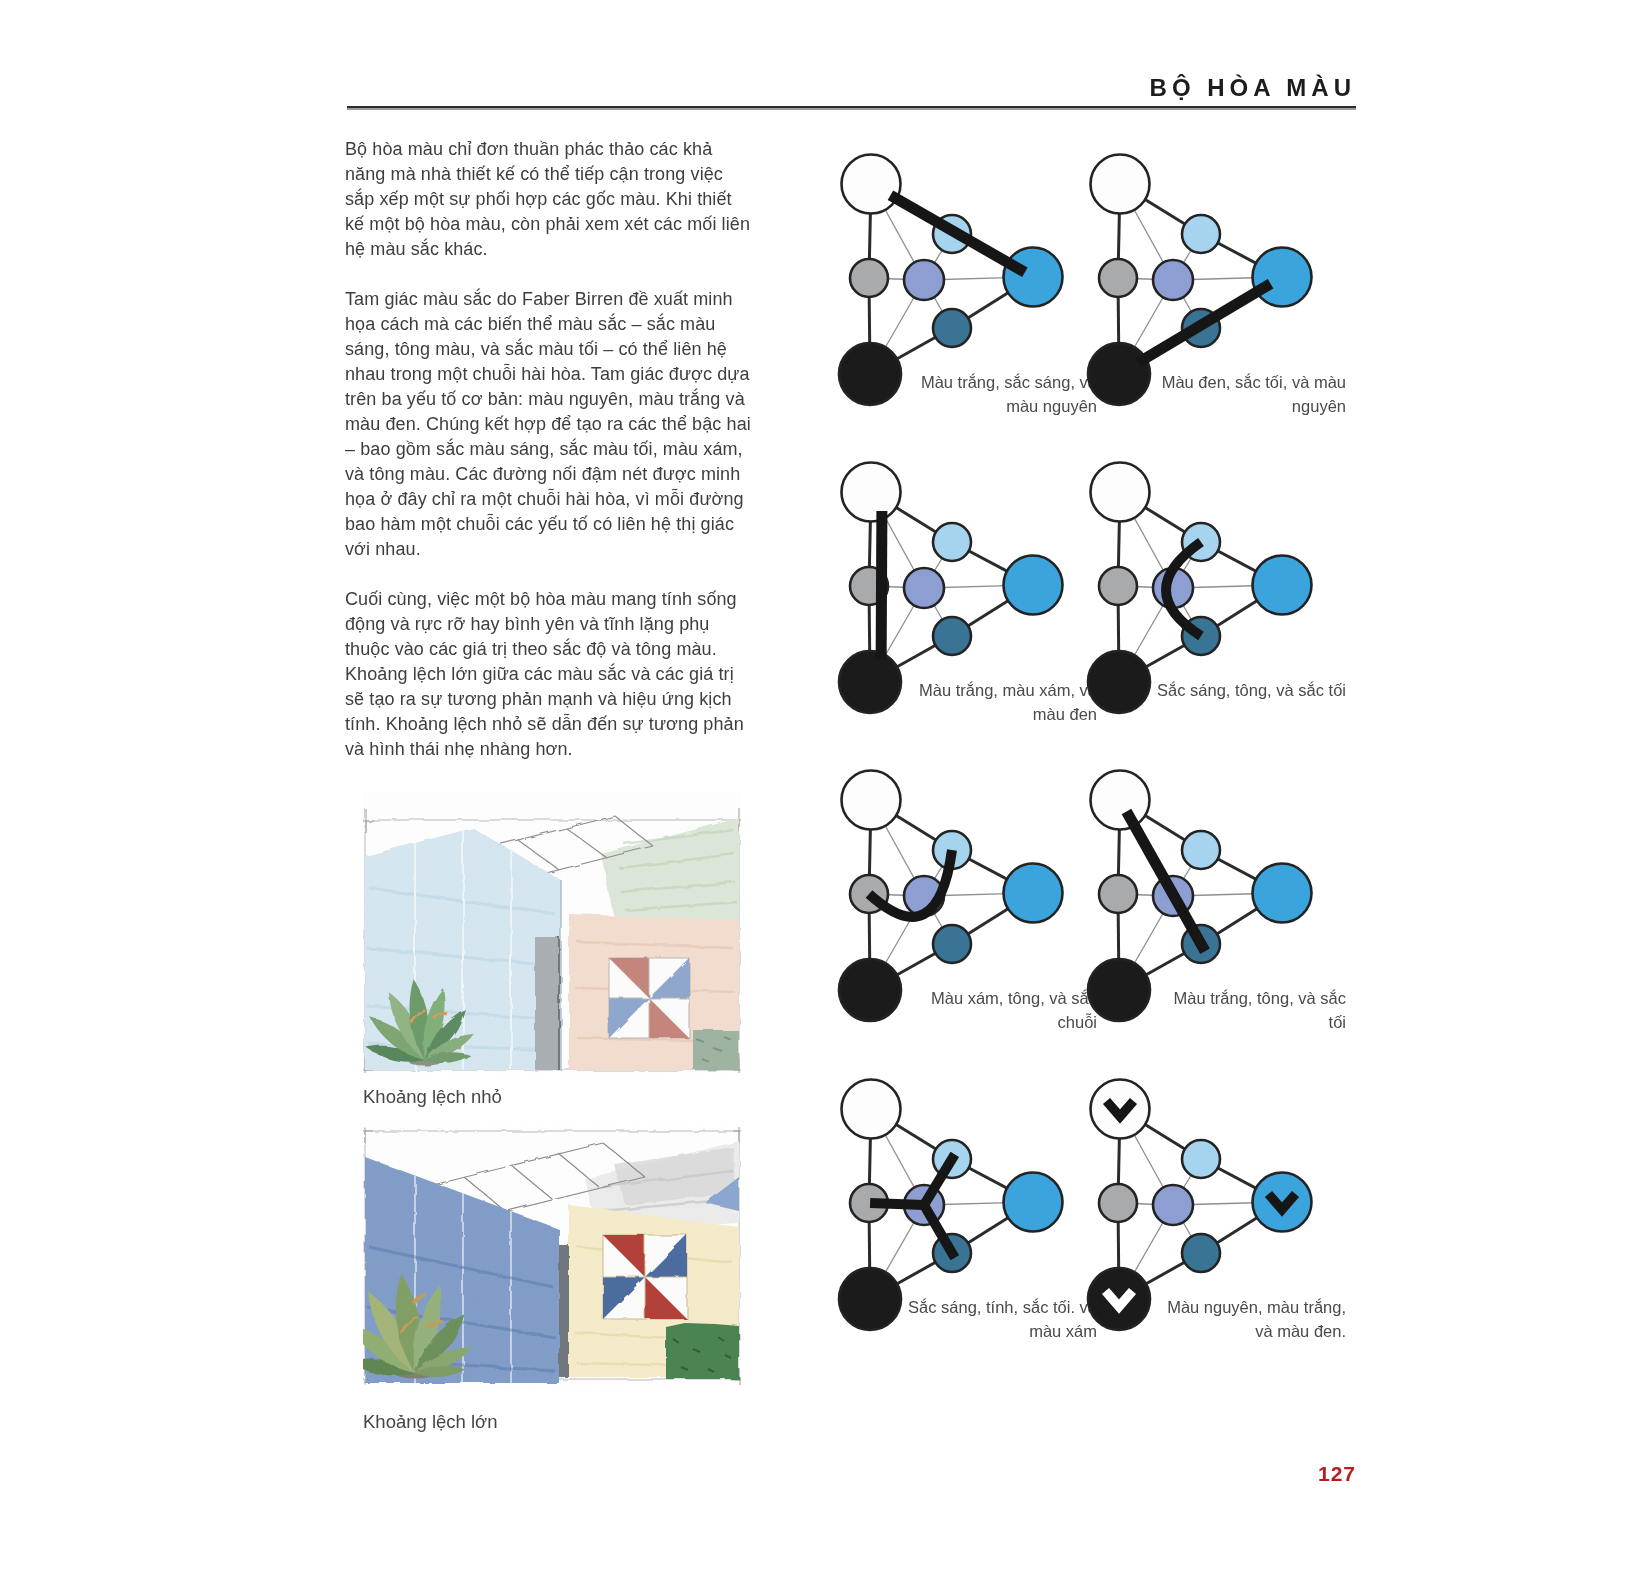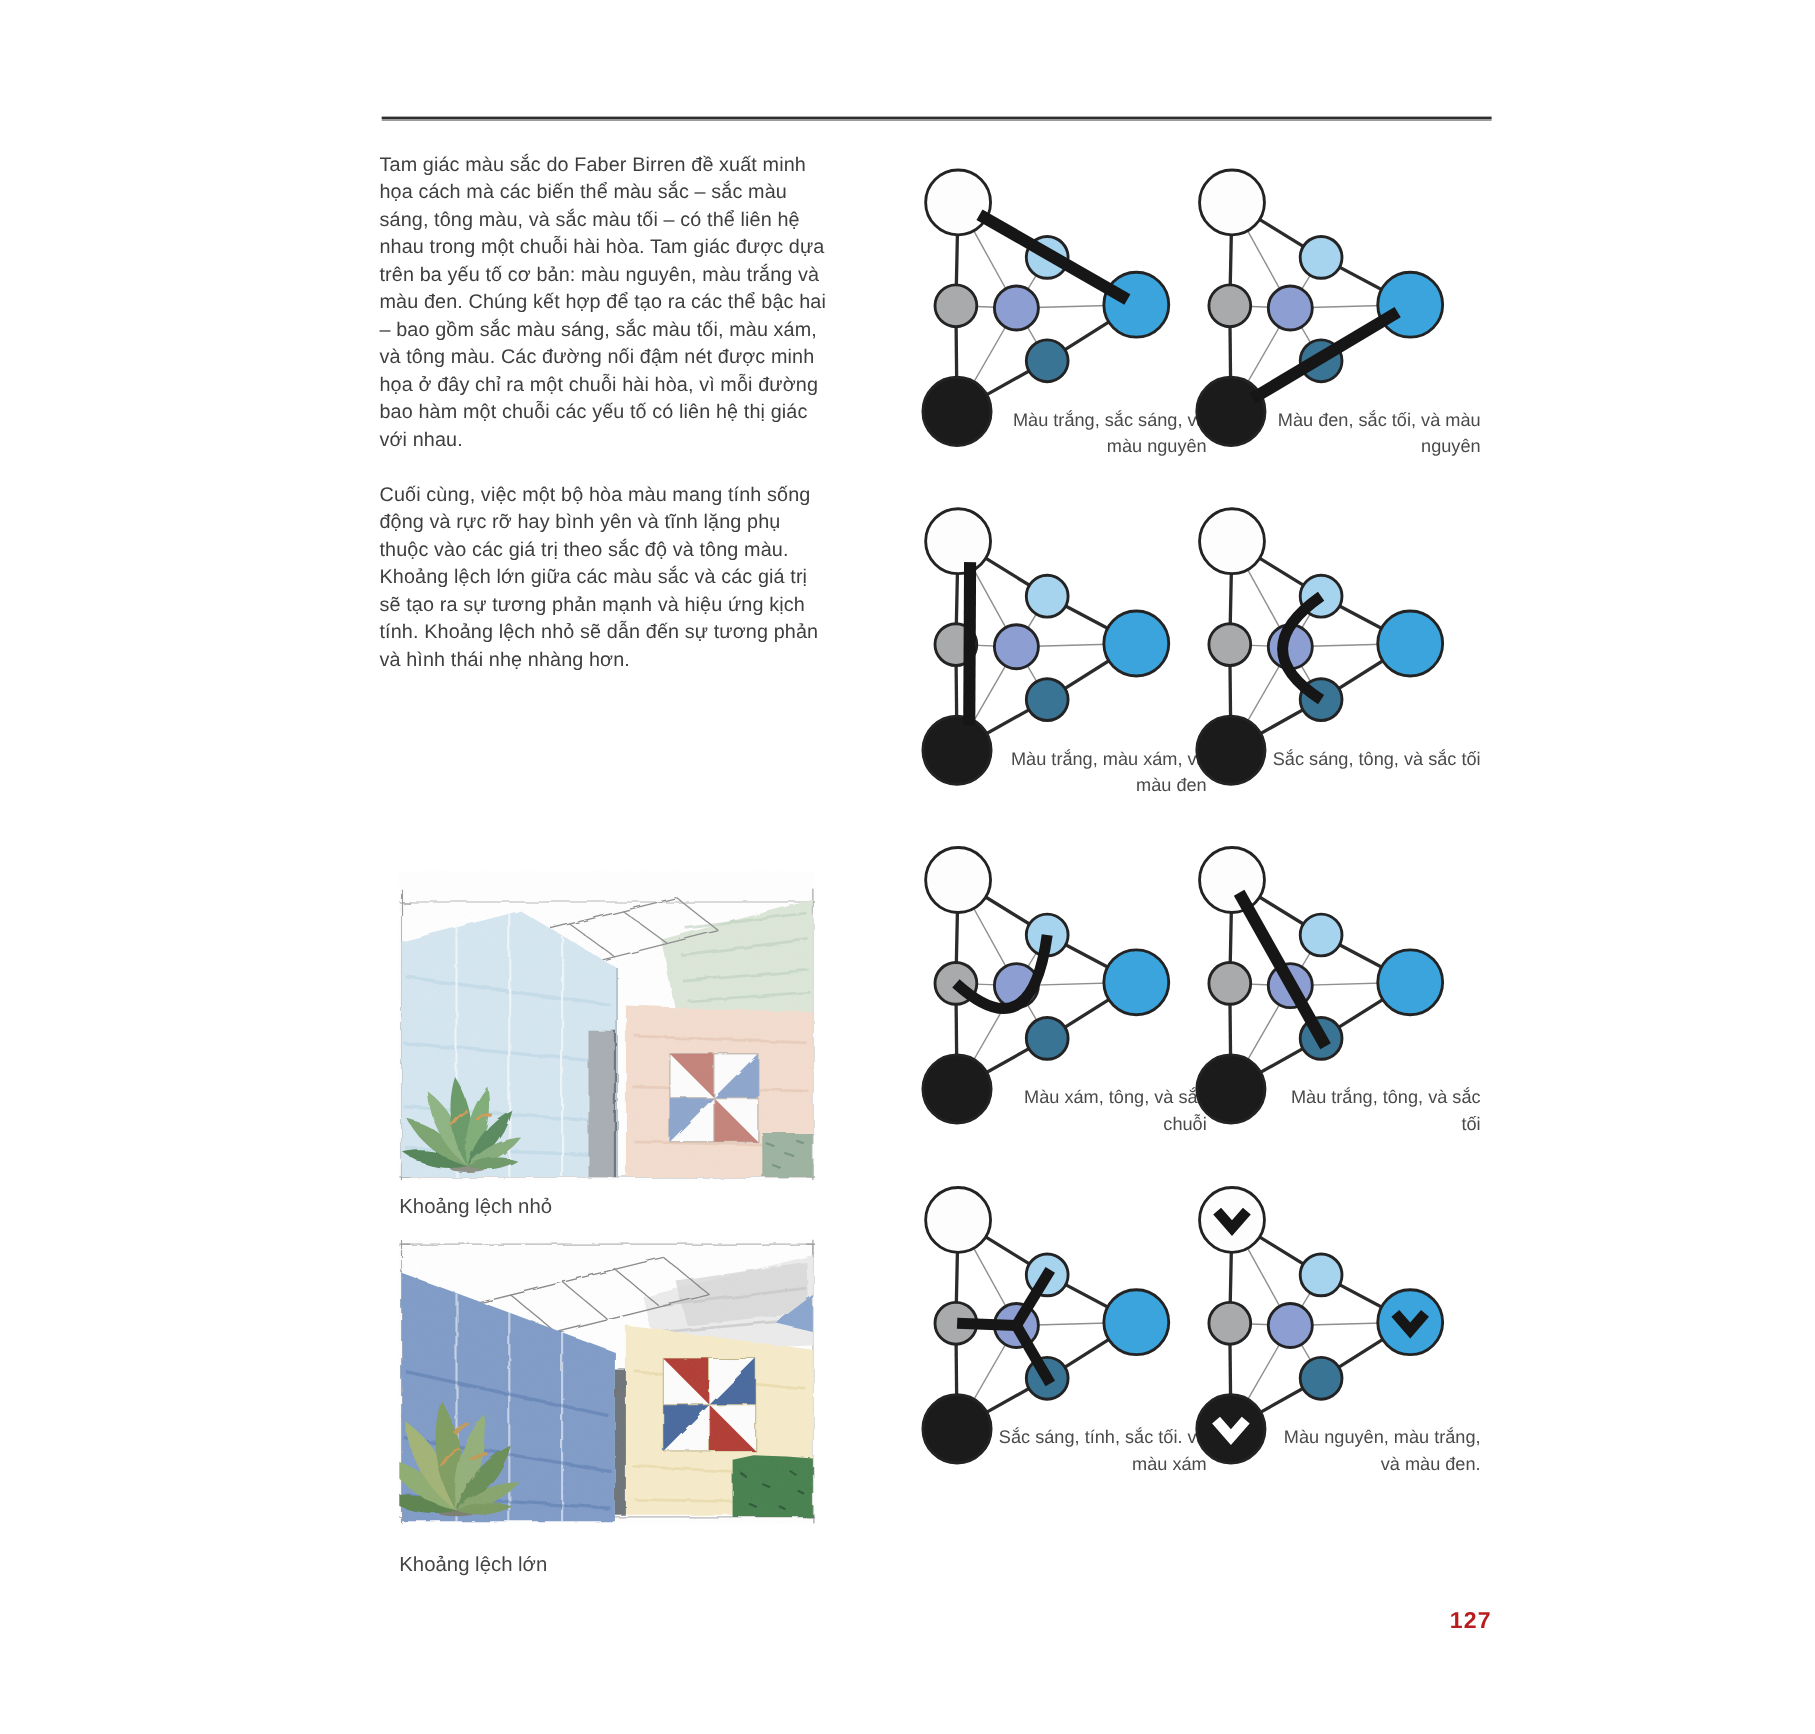--- a/index.html
+++ b/index.html
@@ -33,23 +33,25 @@
           font-size:16.5px;line-height:24px;color:#4a4a4a;text-align:right;}
 
   .pgnum{position:absolute;left:1256px;top:1462px;width:100px;text-align:right;
          font-size:21px;font-weight:700;letter-spacing:1px;color:#b91c1c;}
 </style>
 </head>
 <body>
 
 <div id="page">
 
+  <div class="hdr-title">BỘ HÒA MÀU</div>
   <div class="hdr-rule"></div>
 
   <div class="textcol">
+    <p>Bộ hòa màu chỉ đơn thuần phác thảo các khả năng mà nhà thiết kế có thể tiếp cận trong việc sắp xếp một sự phối hợp các gốc màu. Khi thiết kế một bộ hòa màu, còn phải xem xét các mối liên hệ màu sắc khác.</p>
     <p>Tam giác màu sắc do Faber Birren đề xuất minh họa cách mà các biến thể màu sắc – sắc màu sáng, tông màu, và sắc màu tối – có thể liên hệ nhau trong một chuỗi hài hòa. Tam giác được dựa trên ba yếu tố cơ bản: màu nguyên, màu trắng và màu đen. Chúng kết hợp để tạo ra các thể bậc hai – bao gồm sắc màu sáng, sắc màu tối, màu xám, và tông màu. Các đường nối đậm nét được minh họa ở đây chỉ ra một chuỗi hài hòa, vì mỗi đường bao hàm một chuỗi các yếu tố có liên hệ thị giác với nhau.</p>
     <p>Cuối cùng, việc một bộ hòa màu mang tính sống động và rực rỡ hay bình yên và tĩnh lặng phụ thuộc vào các giá trị theo sắc độ và tông màu. Khoảng lệch lớn giữa các màu sắc và các giá trị sẽ tạo ra sự tương phản mạnh và hiệu ứng kịch tính. Khoảng lệch nhỏ sẽ dẫn đến sự tương phản và hình thái nhẹ nhàng hơn.</p>
   </div>
 
   <figure class="sk sk1">
     <svg width="378" height="281" viewBox="0 0 378 281">
       <defs>
         <filter id="rg1" x="-5%" y="-5%" width="110%" height="110%">
           <feTurbulence type="fractalNoise" baseFrequency="0.045" numOctaves="3" seed="11" result="t"></feTurbulence>
           <feDisplacementMap in="SourceGraphic" in2="t" scale="4"></feDisplacementMap>

